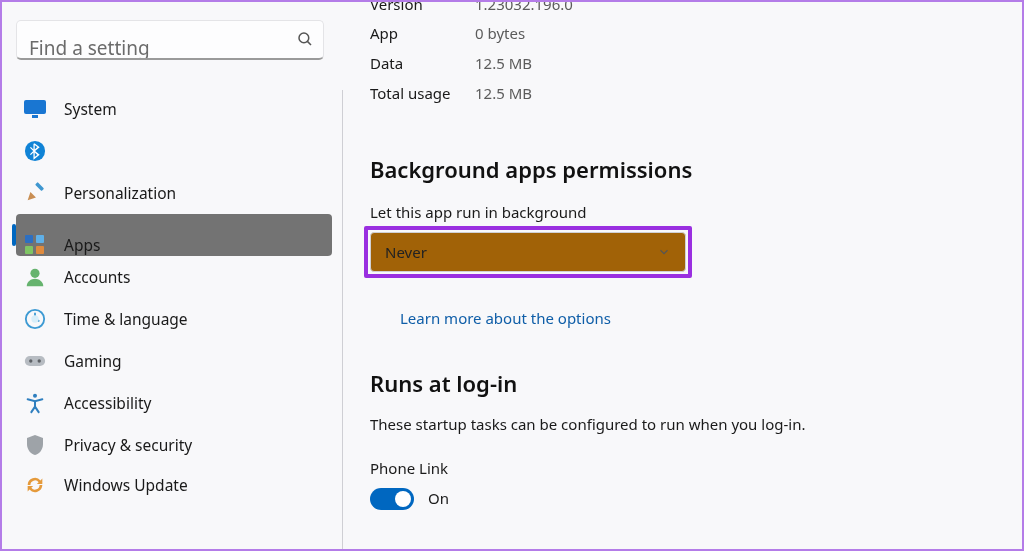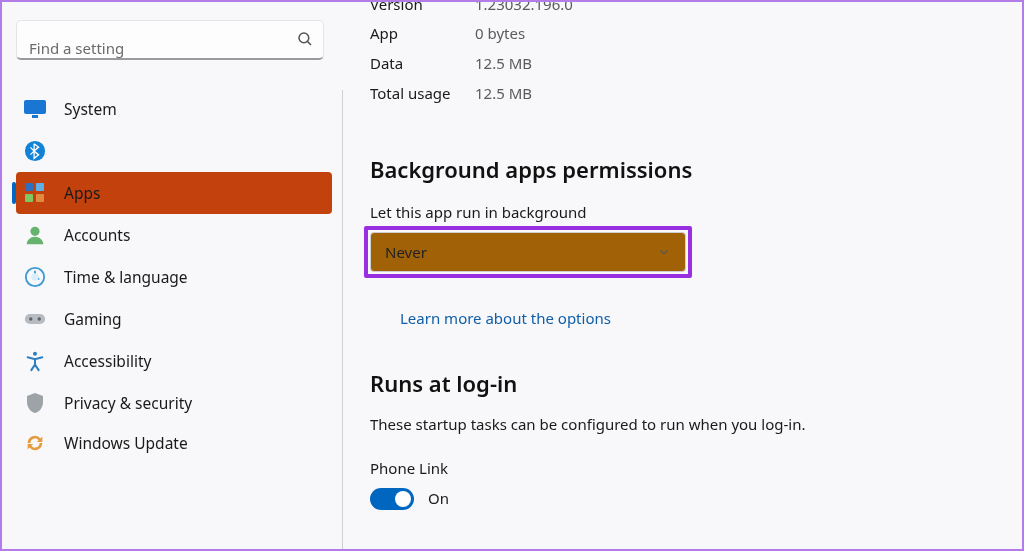--- a/index.html
+++ b/index.html
@@ -4,33 +4,33 @@
 <style>
   * { box-sizing: border-box; margin: 0; padding: 0; font-family: "Segoe UI", -apple-system, system-ui, sans-serif; }
   html, body { width: 1024px; height: 551px; overflow: hidden; }
   body { background: #f8f8fa; border: 2px solid #b47ce8; display: flex; }
 
   
   .sidebar { width: 340px; padding: 18px 10px 0 14px; display: flex; flex-direction: column; row-gap: 6px; position: relative; }
   .search { position: relative; }
   .search input {
     width: 308px; height: 40px; border: 1px solid #e4e4e7; border-radius: 5px;
-    background: #fdfdfe; padding: 16px 40px 0 12px; font-size: 15px; color: #2b2b2b;
+    background: #fdfdfe; padding: 16px 40px 0 12px; font-size: 19px; color: #2b2b2b;
     outline: none; border-bottom: 2px solid #9a9a9a;
   }
   .search input::placeholder { color: #6b6b6b; }
   .search .mag { position:absolute; right:18px; top:10px; width:18px; height:18px; color:#555; }
 
   .nav { margin-top: 22px; display:flex; flex-direction:column; }
   .nav-item {
     display:flex; align-items:center; height:42px; border-radius:4px;
     padding-left:8px; font-size:15.5px; color:#1a1a1a; cursor:pointer; position:relative;
   }
   .nav-item .ico { width:22px; height:22px; margin-right:18px; display:inline-flex; align-items:center; justify-content:center; }
-  .nav-item.selected { background:#c2410c; }
+  .nav-item.selected { background:#737373;align-items:flex-end; }
   .nav-item.selected::before { content:""; position:absolute; left:-4px; top:10px; bottom:10px; width:4px; border-radius:2px; background:#0067c0; }
 
   .sidebar::after { content:""; position:absolute; right:-1px; top:88px; bottom:0; width:1px; background:#cfcfd4; }
 
   
   .content { flex:1; padding: 0 0 0 28px; overflow:hidden; font-size:15px; color:#1a1a1a; }
   .kv { display:flex; height:30px; align-items:center; }
   .kv .k { width:105px; color:#1a1a1a; }
   .kv .v { color:#5b5b5b; }
   .kv.cut .k, .kv.cut .v { transform: translateY(-6px); }
@@ -87,20 +87,29 @@
     <div class="nav-item">
       <span class="ico">
         <svg width="22" height="22" viewBox="0 0 24 24">
             <circle cx="12" cy="12" r="11" fill="#1083d6"></circle>
             <path d="M11 4l5 4-5 4 5 4-5 4V4M7 8l8 8M7 16l8-8" stroke="#fff" stroke-width="1.4" fill="none"></path>
           </svg>
       </span>
     </div>
 
 
+    <div class="nav-item">
+      <span class="ico">
+        <svg width="22" height="22" viewBox="0 0 24 24">
+            <path d="M4 20l3-9 6 6-9 3z" fill="#c98e53"></path>
+            <rect x="12" y="3" width="10" height="4" rx="1" transform="rotate(45 17 5)" fill="#3f97d0"></rect>
+          </svg>
+      </span>
+      <span>Personalization</span>
+    </div>
 
     <div class="nav-item selected">
       <span class="ico">
         <svg width="22" height="22" viewBox="0 0 22 22">
             <rect x="1" y="1" width="8" height="8" rx="1" fill="#2d6fc1"></rect>
             <rect x="12" y="1" width="8" height="8" rx="1" fill="#5fb0e8"></rect>
             <rect x="1" y="12" width="8" height="8" rx="1" fill="#7fc564"></rect>
             <rect x="12" y="12" width="8" height="8" rx="1" fill="#e08b3e"></rect>
           </svg>
       </span>

